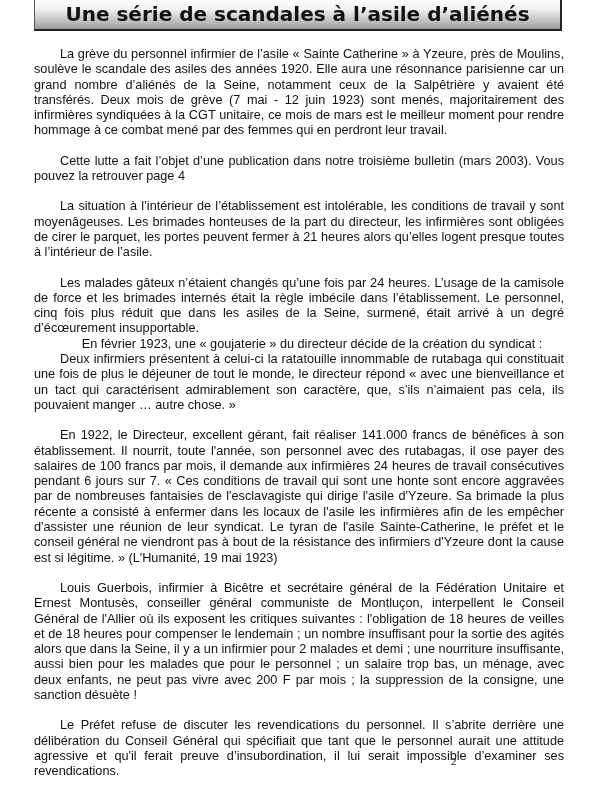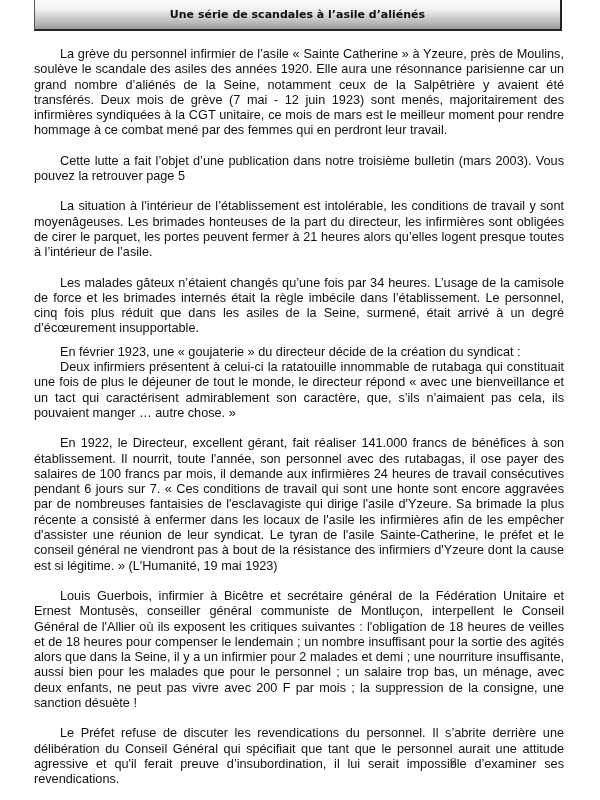--- a/index.html
+++ b/index.html
@@ -5,44 +5,44 @@
   html, body { margin: 0; padding: 0; background: #ffffff; }
   body { width: 600px; height: 800px; position: relative; overflow: hidden;
          font-family: "Liberation Sans", sans-serif; color: #111; }
   .title-box {
     position: absolute; left: 34px; top: -2px; width: 528px; height: 33px;
     background: linear-gradient(to bottom, #ffffff 0%, #f2f2f2 35%, #b9b9b9 80%, #9a9a9a 100%);
     border-left: 1px solid #555; border-right: 2px solid #222; border-bottom: 2px solid #222;
     box-sizing: border-box; display: flex; align-items: center; justify-content: center;
   }
   .title-box h1 { margin: 12px; font-family: "DejaVu Sans", sans-serif; font-weight: bold;
-    font-size: 11px; color: #111; letter-spacing: 0; padding-top: 1px; }
+    font-size: 20px; color: #111; letter-spacing: 0; padding-top: 1px; }
   .content { position: absolute; left: 34px; top: 47px; width: 530px;
     font-size: 12.7px; line-height: 15.3px; text-align: justify; }
   .content p { margin: 0; text-indent: 26px; }
   .gap { height: 15px; }
   .page-number { position: absolute; left: 451px; top: 755px;
     font-family: "Liberation Serif", serif; font-size: 11px; color: #222; }
 </style>
 </head>
 <body>
 
 <div class="title-box">
   <h1>Une série de scandales à l’asile d’aliénés</h1>
 </div>
 
 <div class="content">
   <p>La grève du personnel infirmier de l’asile « Sainte Catherine » à Yzeure, près de Moulins, soulève le scandale des asiles des années 1920. Elle aura une résonnance parisienne car un grand nombre d’aliénés de la Seine, notamment ceux de la Salpêtrière y avaient été transférés. Deux mois de grève (7 mai - 12 juin 1923) sont menés, majoritairement des infirmières syndiquées à la CGT unitaire, ce mois de mars est le meilleur moment pour rendre hommage à ce combat mené par des femmes qui en perdront leur travail.</p>
   <div class="gap"></div>
-  <p>Cette lutte a fait l’objet d’une publication  dans notre troisième bulletin (mars 2003). Vous pouvez la retrouver page 5</p>
+  <p>Cette lutte a fait l’objet d’une publication  dans notre troisième bulletin (mars 2003). Vous pouvez la retrouver page 4</p>
   <div class="gap"></div>
   <p>La situation à l’intérieur de l’établissement est intolérable, les conditions de travail y sont moyenâgeuses. Les brimades honteuses de la part du directeur, les infirmières sont obligées de cirer le parquet, les portes peuvent fermer à 21 heures alors qu’elles logent presque toutes à l’intérieur de l’asile.</p>
   <div class="gap"></div>
-  <p>Les malades gâteux n’étaient changés qu’une fois par 34 heures. L’usage de la camisole de force et les brimades internés était la règle imbécile dans l’établissement. Le personnel, cinq fois plus réduit que dans les asiles de la Seine, surmené, était arrivé à un degré d’écœurement insupportable.</p>
-  <p style="text-align:left;margin-top:8px;">En février 1923, une « goujaterie » du directeur décide de la création du syndicat :</p>
+  <p>Les malades gâteux n’étaient changés qu’une fois par 24 heures. L’usage de la camisole de force et les brimades internés était la règle imbécile dans l’établissement. Le personnel, cinq fois plus réduit que dans les asiles de la Seine, surmené, était arrivé à un degré d’écœurement insupportable.</p>
+  <p style="text-align:center;">En février 1923, une « goujaterie » du directeur décide de la création du syndicat :</p>
   <p>Deux infirmiers présentent à celui-ci la ratatouille innommable de rutabaga qui constituait une fois de plus le déjeuner de tout le monde, le directeur répond « avec une bienveillance et un tact qui caractérisent admirablement son caractère, que, s’ils n’aimaient pas cela, ils pouvaient manger … autre chose. »</p>
   <div class="gap"></div>
   <p>En 1922, le Directeur, excellent gérant, fait réaliser 141.000 francs de bénéfices à son établissement. Il nourrit, toute l'année, son personnel avec des rutabagas, il ose payer des salaires de 100 francs par mois, il demande aux infirmières 24 heures de travail consécutives pendant 6 jours sur 7. « Ces conditions de travail qui sont une honte sont encore aggravées par de nombreuses fantaisies de l'esclavagiste qui dirige l'asile d'Yzeure. Sa brimade la plus récente a consisté à enfermer dans les locaux de l'asile les infirmières afin de les empêcher d'assister une réunion de leur syndicat. Le tyran de l'asile Sainte-Catherine, le préfet et le conseil général ne viendront pas à bout de la résistance des infirmiers d'Yzeure dont la cause est si légitime. » (L'Humanité, 19 mai 1923)</p>
   <div class="gap"></div>
   <p>Louis Guerbois, infirmier à Bicêtre et secrétaire général de la Fédération Unitaire et Ernest Montusès, conseiller général communiste de Montluçon, interpellent le Conseil Général de l'Allier où ils exposent les critiques suivantes : l'obligation de 18 heures de veilles et de 18 heures pour compenser le lendemain ; un nombre insuffisant pour la sortie des agités alors que dans la Seine, il y a un infirmier pour 2 malades et demi ; une nourriture insuffisante, aussi bien pour les malades que pour le personnel ; un salaire trop bas, un ménage, avec deux enfants, ne peut pas vivre avec 200 F par mois ; la suppression de la consigne, une sanction désuète !</p>
   <div class="gap"></div>
   <p>Le Préfet refuse de discuter les revendications du personnel. Il s’abrite derrière une délibération du Conseil Général qui spécifiait que tant que le personnel aurait une attitude agressive et qu'il ferait preuve d’insubordination, il lui serait impossible d’examiner ses revendications.</p>
 
 </div>
 

